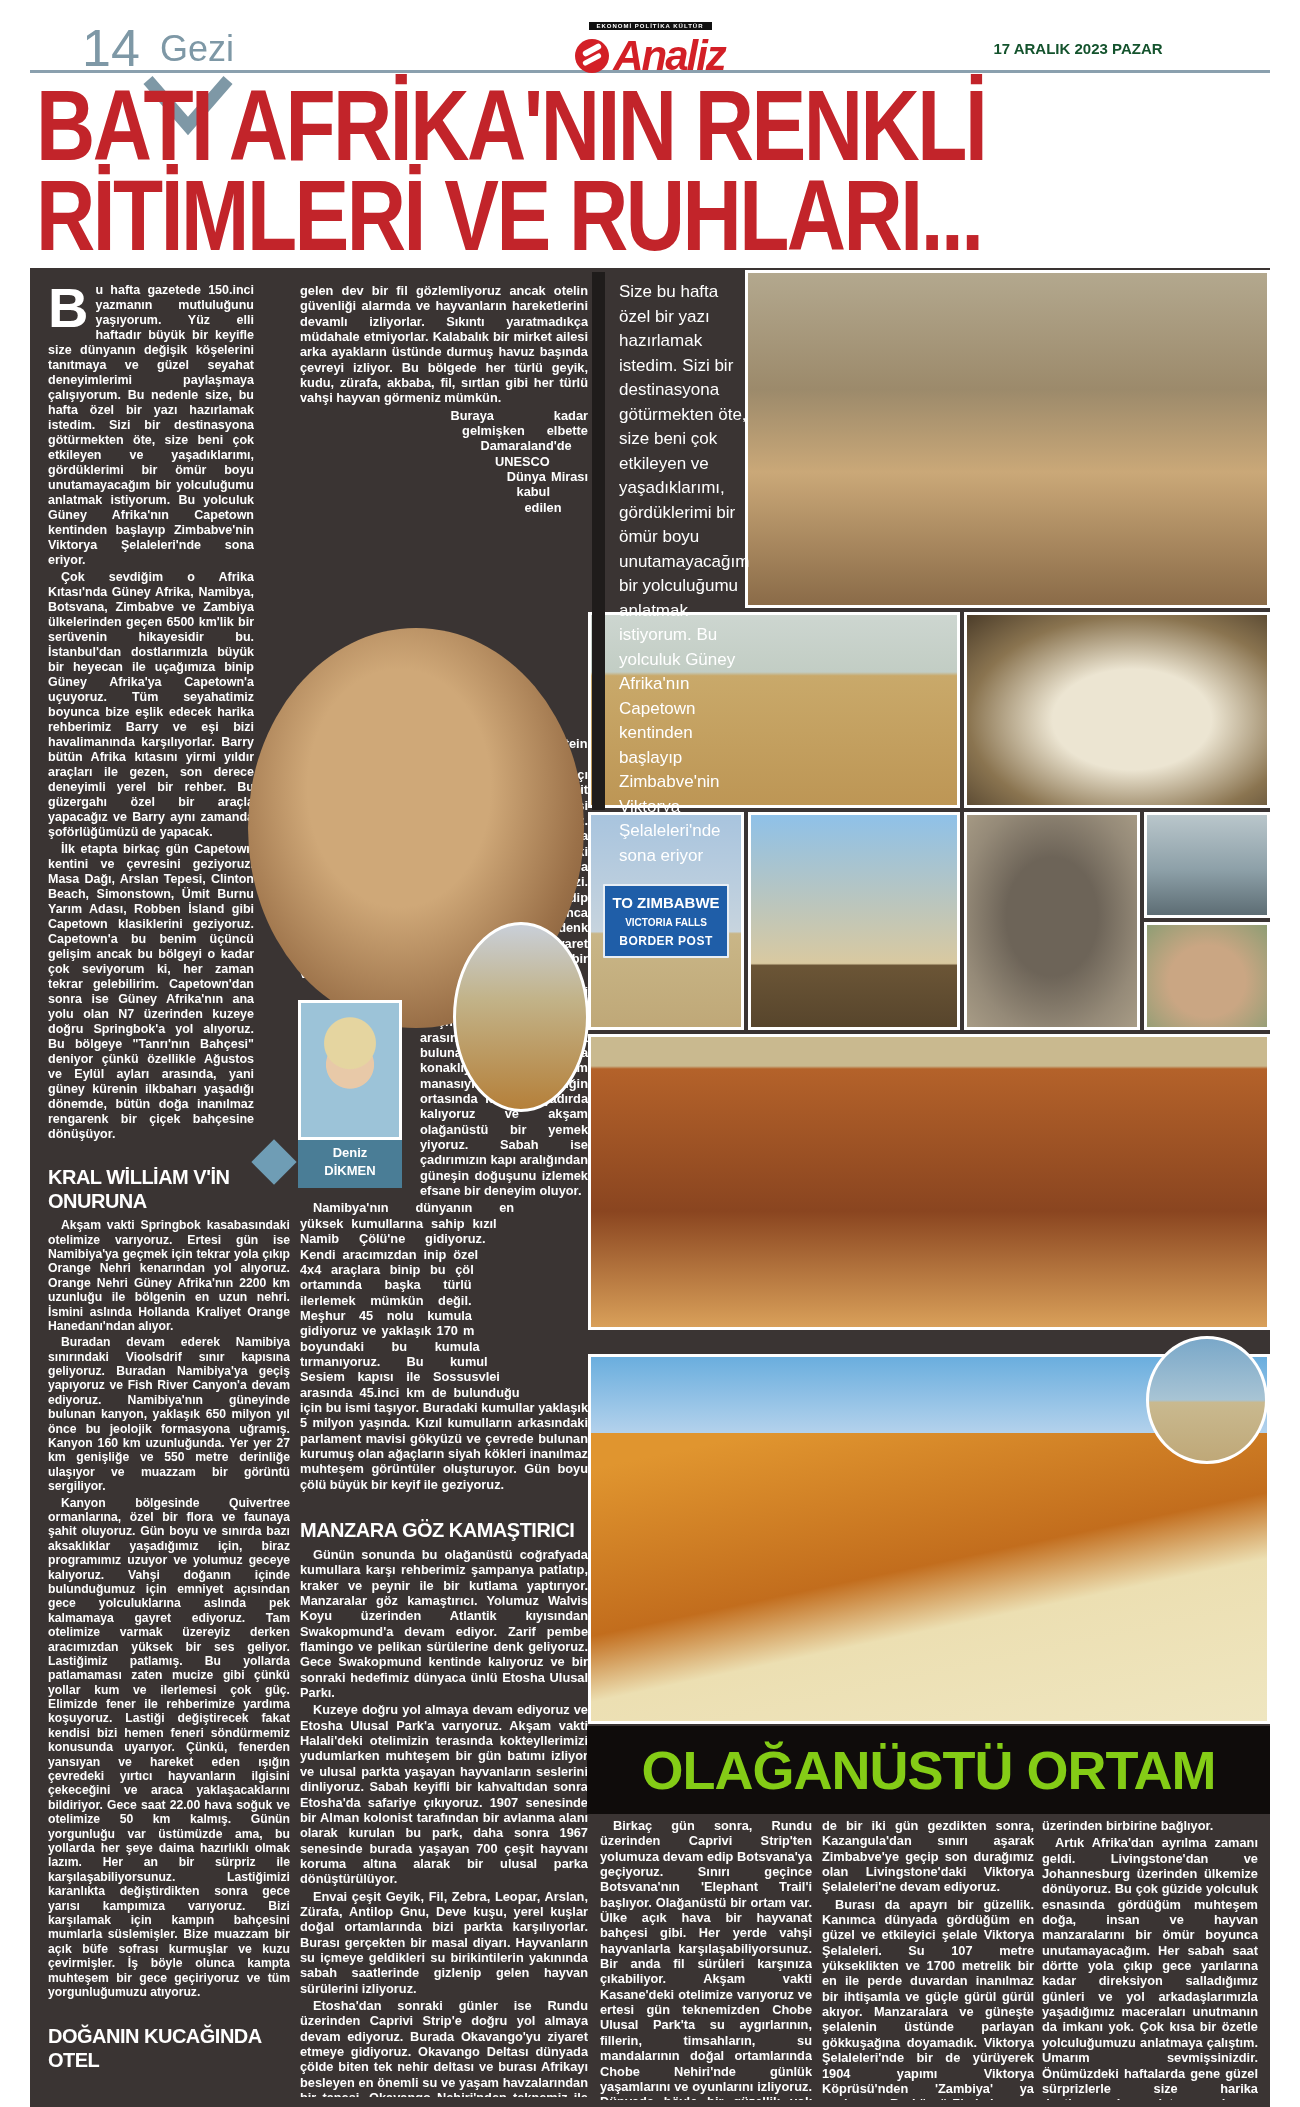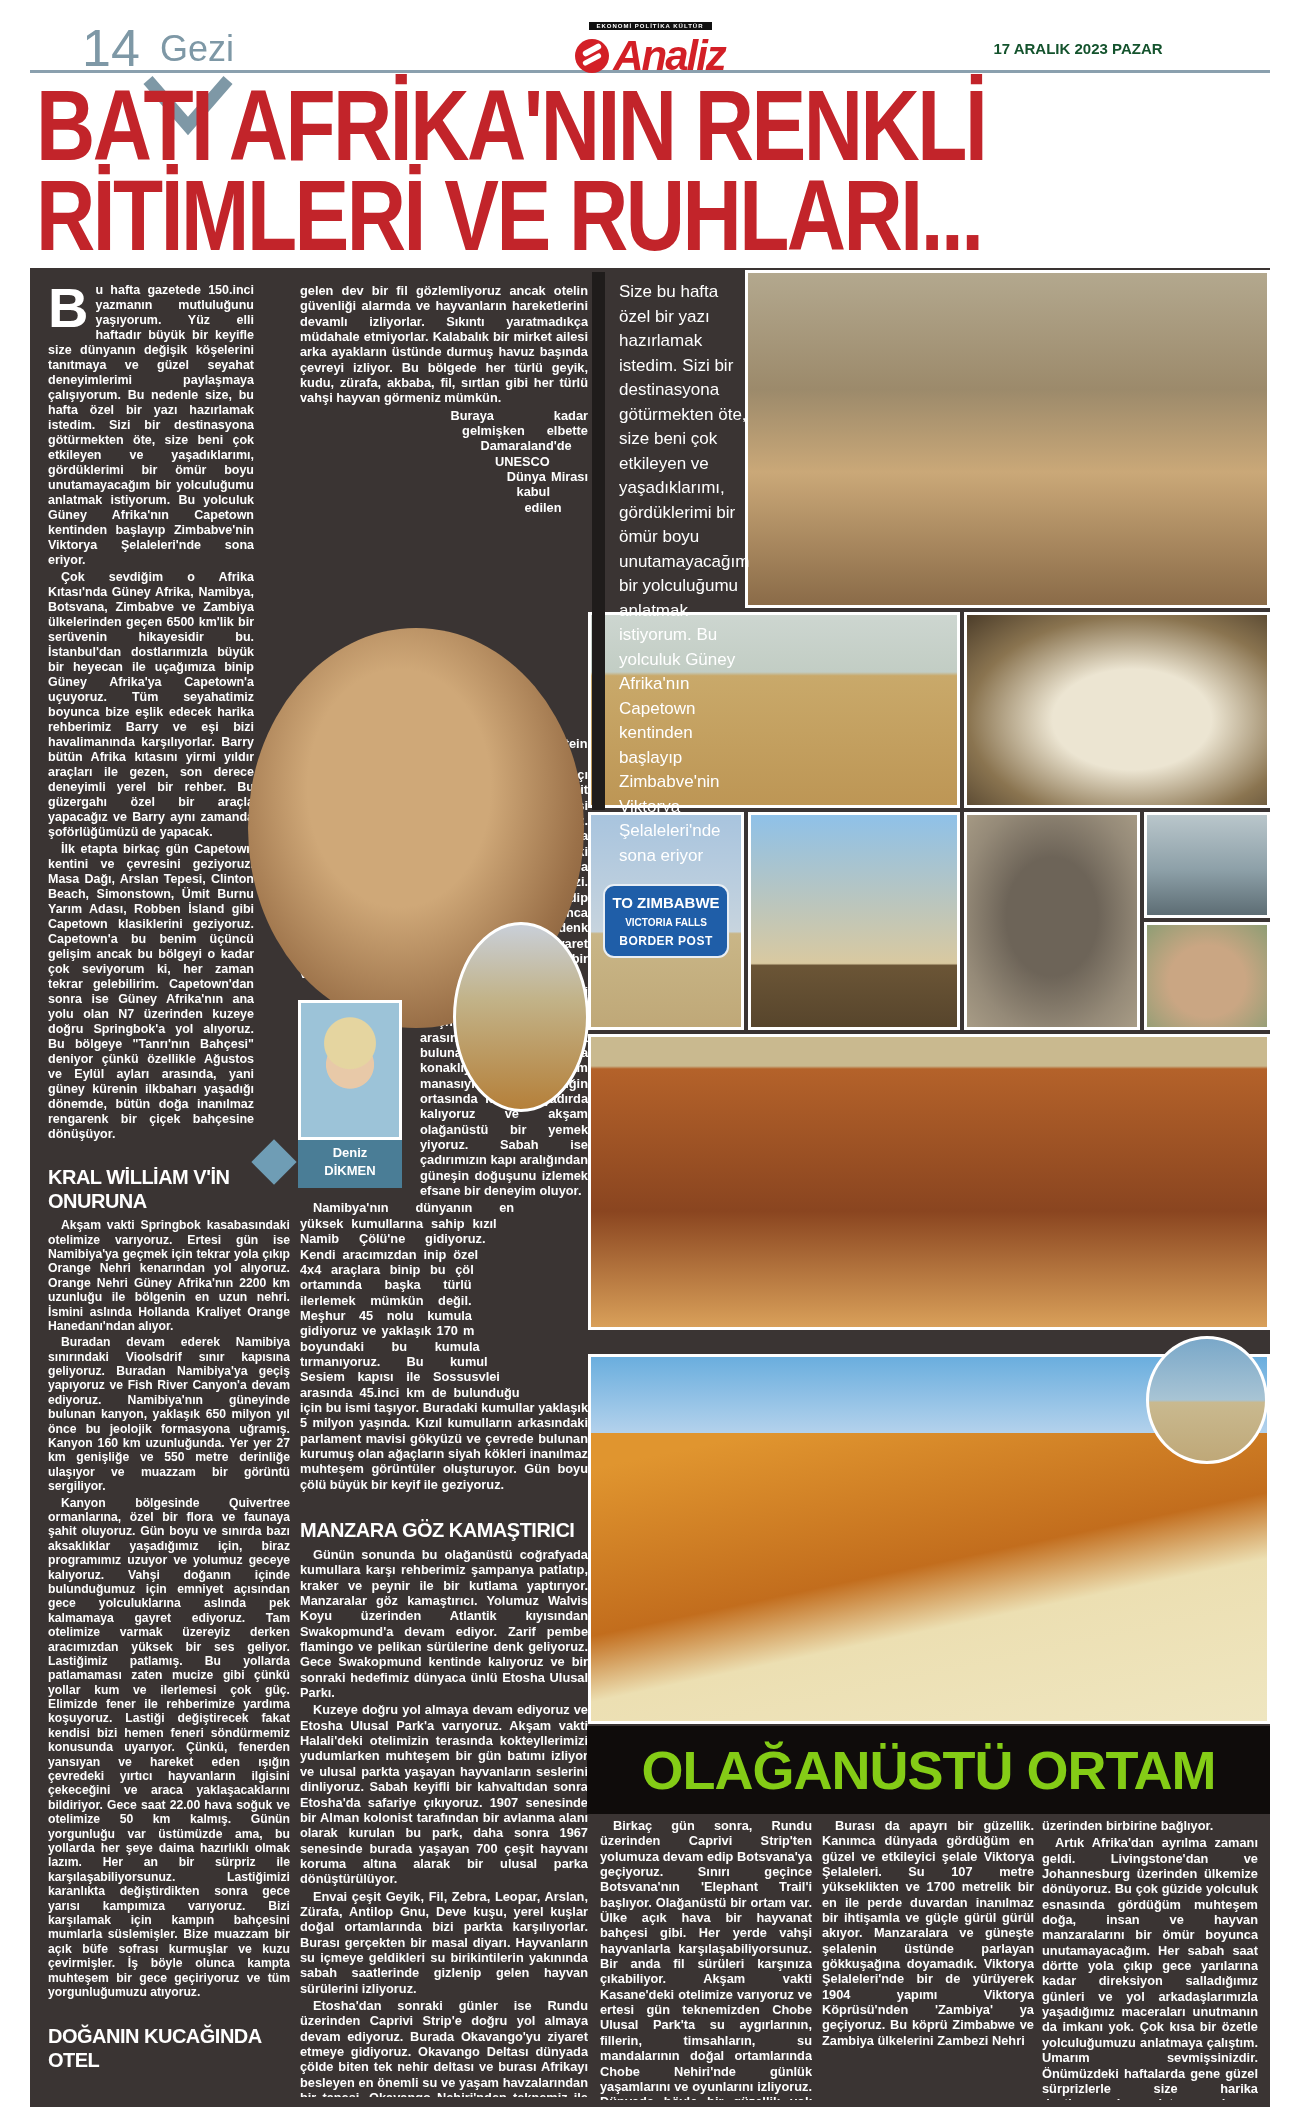--- a/index.html
+++ b/index.html
@@ -53,21 +53,21 @@
   
   .photo{position:absolute;border:3px solid #fff;box-sizing:border-box;}
   .circ{border-radius:50%;}
   .ph-village{background:linear-gradient(180deg,#b3a88e 0%,#9c8a6b 35%,#caa878 60%,#8a6b48 100%);}
   .ph-car{background:linear-gradient(180deg,#cdd6d0 0%,#c2cdc4 30%,#c9a96a 32%,#bd9655 100%),
           radial-gradient(ellipse at 42% 62%,#b5651d 0 16%,rgba(0,0,0,0) 17%);}
   .ph-tent{background:radial-gradient(ellipse at 55% 55%,#ece5d2 0 34%,#8a7450 70%,#4c3d2a 100%),
            linear-gradient(90deg,rgba(0,0,0,0) 72%,#7a8f4a 72%);}
   .ph-sign{background:linear-gradient(180deg,#a8c4de 0%,#c7d4de 55%,#c9b687 56%,#bfa878 100%);
            display:flex;align-items:center;justify-content:center;}
-  .sign-panel{background:#1f5ea8;border:2px solid #e8eef4;border-radius:11px;color:#fff;
+  .sign-panel{background:#1f5ea8;border:2px solid #e8eef4;border-radius:1px;color:#fff;
            text-align:center;padding:8px 6px;width:110px;}
   .sign-l1{font-size:15px;font-weight:900;line-height:1.15;}
   .sign-l2{font-size:10px;font-weight:bold;margin-top:6px;line-height:1.2;}
   .sign-l3{font-size:12px;font-weight:bold;margin-top:5px;letter-spacing:.5px;}
   .ph-quiver{background:linear-gradient(180deg,#8fc1e8 0%,#d9c9a0 70%,#6b5536 71%,#57452c 100%),
              radial-gradient(circle at 55% 42%,#3a2f1f 0 7%,rgba(0,0,0,0) 8%);}
   .ph-plaque{background:radial-gradient(ellipse at 50% 48%,#6d6458 0 38%,#958a78 75%,#a89c86 100%);}
   .ph-bridge{background:linear-gradient(180deg,#b9c6cb 0%,#8da0a8 55%,#5d6d74 100%);}
   .ph-couple{background:radial-gradient(ellipse at 50% 55%,#caa683 0 45%,#8e9d74 100%);}
   .ph-rocky{background:linear-gradient(180deg,#c9b98f 0%,#c9b98f 10%,#b4622a 11%,#8a4520 60%,#d9a05a 100%);}
@@ -173,20 +173,21 @@
   </div>
 
   <div class="band">
     <div class="band-h">OLAĞANÜSTÜ ORTAM</div>
   </div>
 
   <div class="txt" id="bcol1">
     <p class="para ind">Birkaç gün sonra, Rundu üzerinden Caprivi Strip'ten yolumuza devam edip Botsvana'ya geçiyoruz. Sınırı geçince Botsvana'nın 'Elephant Trail'i başlıyor. Olağanüstü bir ortam var. Ülke açık hava bir hayvanat bahçesi gibi. Her yerde vahşi hayvanlarla karşılaşabiliyorsunuz. Bir anda fil sürüleri karşınıza çıkabiliyor. Akşam vakti Kasane'deki otelimize varıyoruz ve ertesi gün teknemizden Chobe Ulusal Park'ta su aygırlarının, fillerin, timsahların, su mandalarının doğal ortamlarında Chobe Nehiri'nde günlük yaşamlarını ve oyunlarını izliyoruz. Dünyada böyle bir güzellik yok sanırım. İnanılmaz manzaralarla karşı karşıya kalıyoruz. Chobe'yi</p>
   </div>
   <div class="txt" id="bcol2">
+    <p class="para">de bir iki gün gezdikten sonra, Kazangula'dan sınırı aşarak Zimbabve'ye geçip son durağımız olan Livingstone'daki Viktorya Şelaleleri'ne devam ediyoruz.</p>
     <p class="para ind">Burası da apayrı bir güzellik. Kanımca dünyada gördüğüm en güzel ve etkileyici şelale Viktorya Şelaleleri. Su 107 metre yükseklikten ve 1700 metrelik bir en ile perde duvardan inanılmaz bir ihtişamla ve güçle gürül gürül akıyor. Manzaralara ve güneşte şelalenin üstünde parlayan gökkuşağına doyamadık. Viktorya Şelaleleri'nde bir de yürüyerek 1904 yapımı Viktorya Köprüsü'nden 'Zambiya' ya geçiyoruz. Bu köprü Zimbabwe ve Zambiya ülkelerini Zambezi Nehri</p>
   </div>
   <div class="txt" id="bcol3">
     <p class="para">üzerinden birbirine bağlıyor.</p>
     <p class="para ind">Artık Afrika'dan ayrılma zamanı geldi. Livingstone'dan ve Johannesburg üzerinden ülkemize dönüyoruz. Bu çok güzide yolculuk esnasında gördüğüm muhteşem doğa, insan ve hayvan manzaralarını bir ömür boyunca unutamayacağım. Her sabah saat dörtte yola çıkıp gece yarılarına kadar direksiyon salladığımız günleri ve yol arkadaşlarımızla yaşadığımız maceraları unutmanın da imkanı yok. Çok kısa bir özetle yolculuğumuzu anlatmaya çalıştım. Umarım sevmişsinizdir. Önümüzdeki haftalarda gene güzel sürprizlerle size harika destinasyonlar anlatmaya devam edeceğim.</p>
   </div>
 
 </div>
 
 </body></html>

